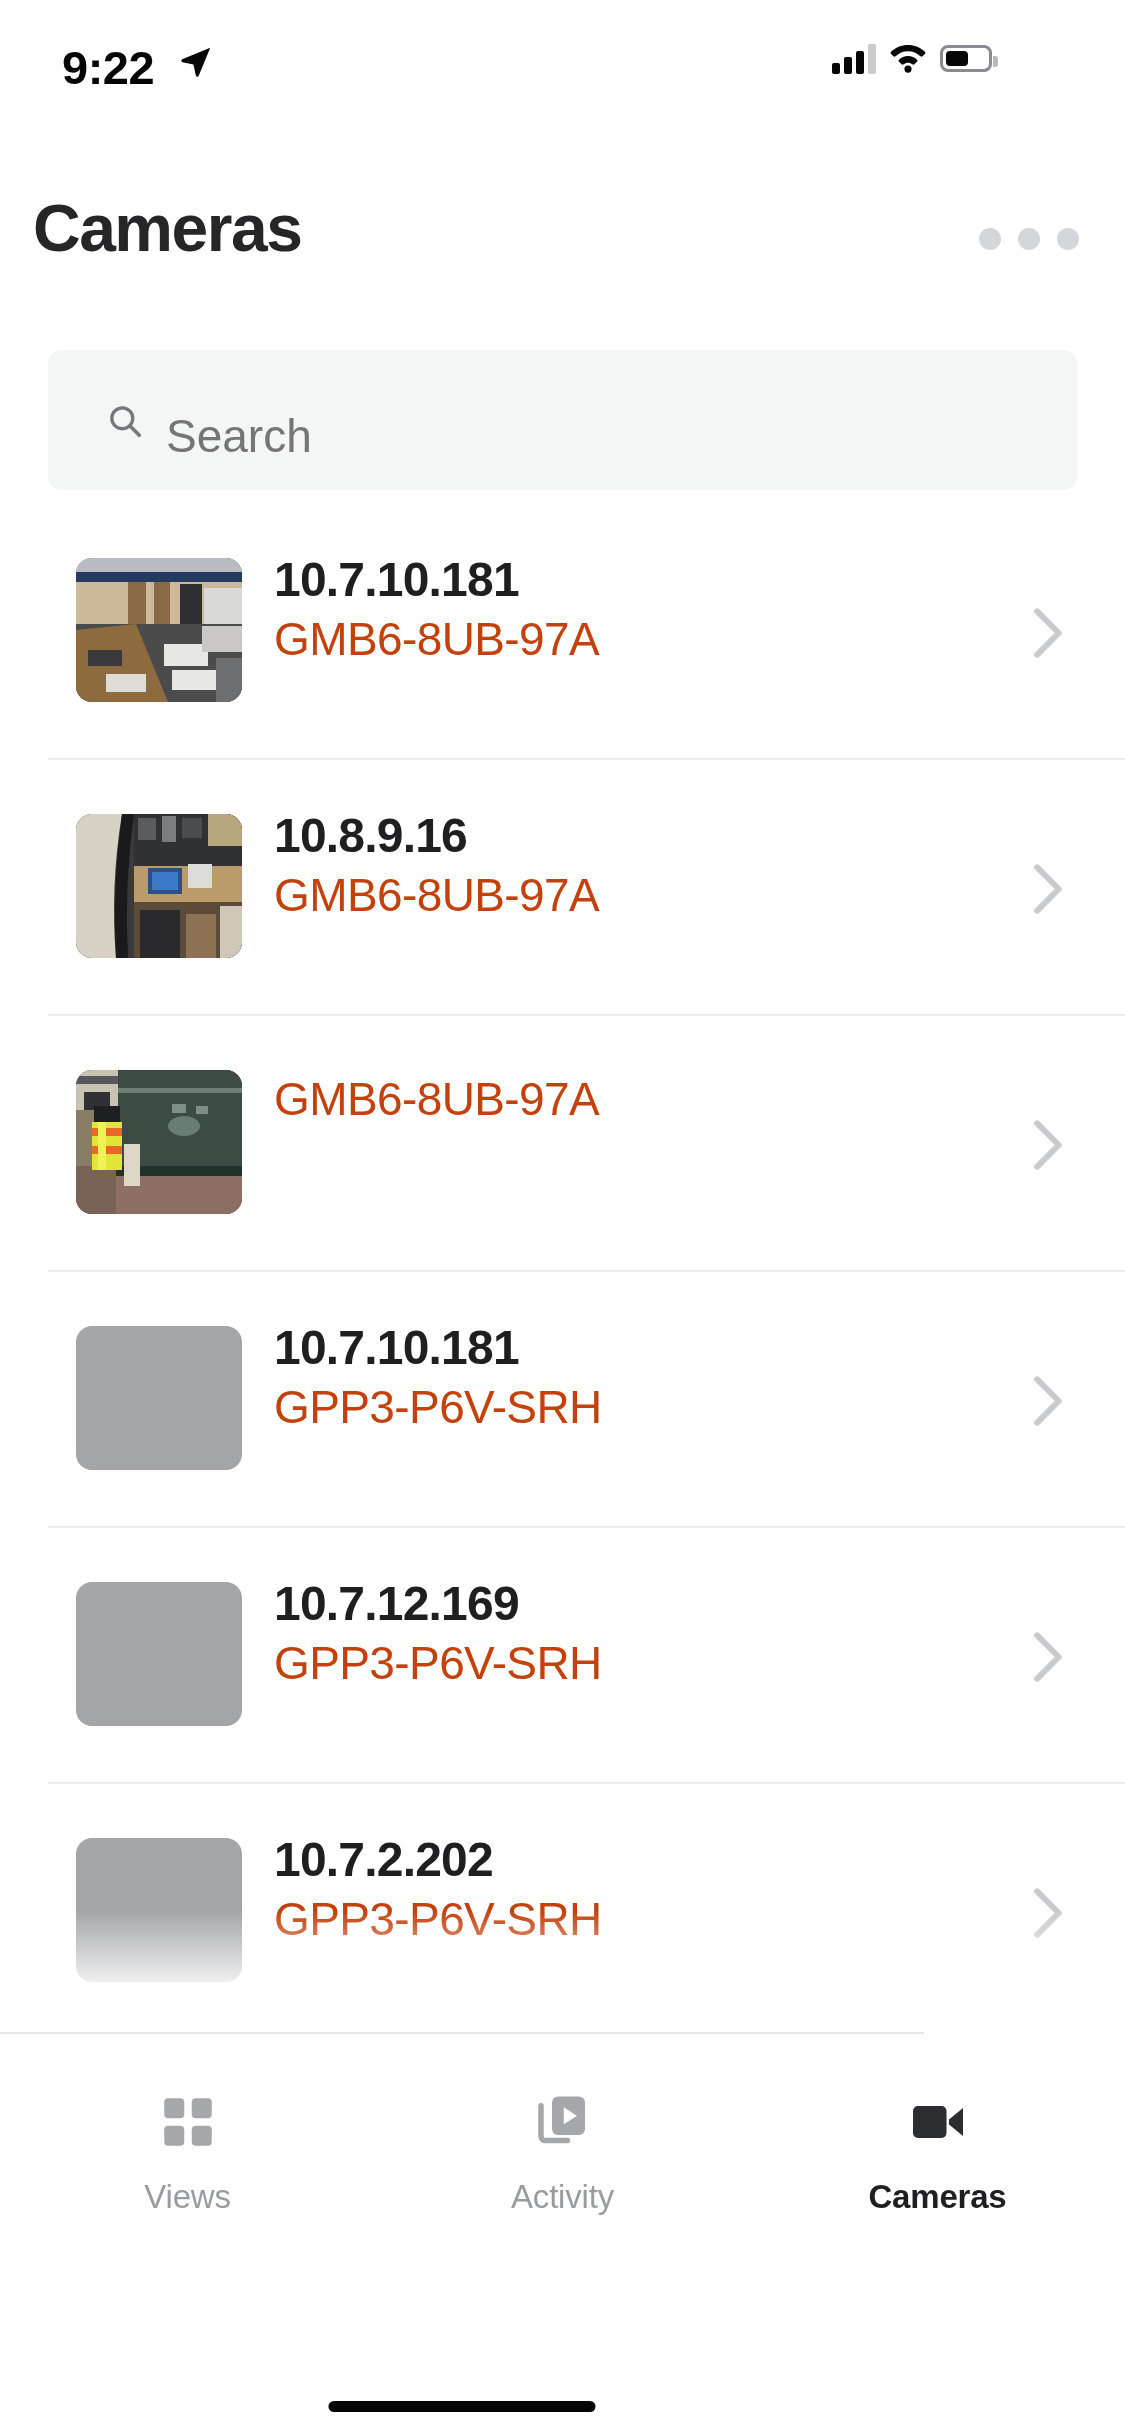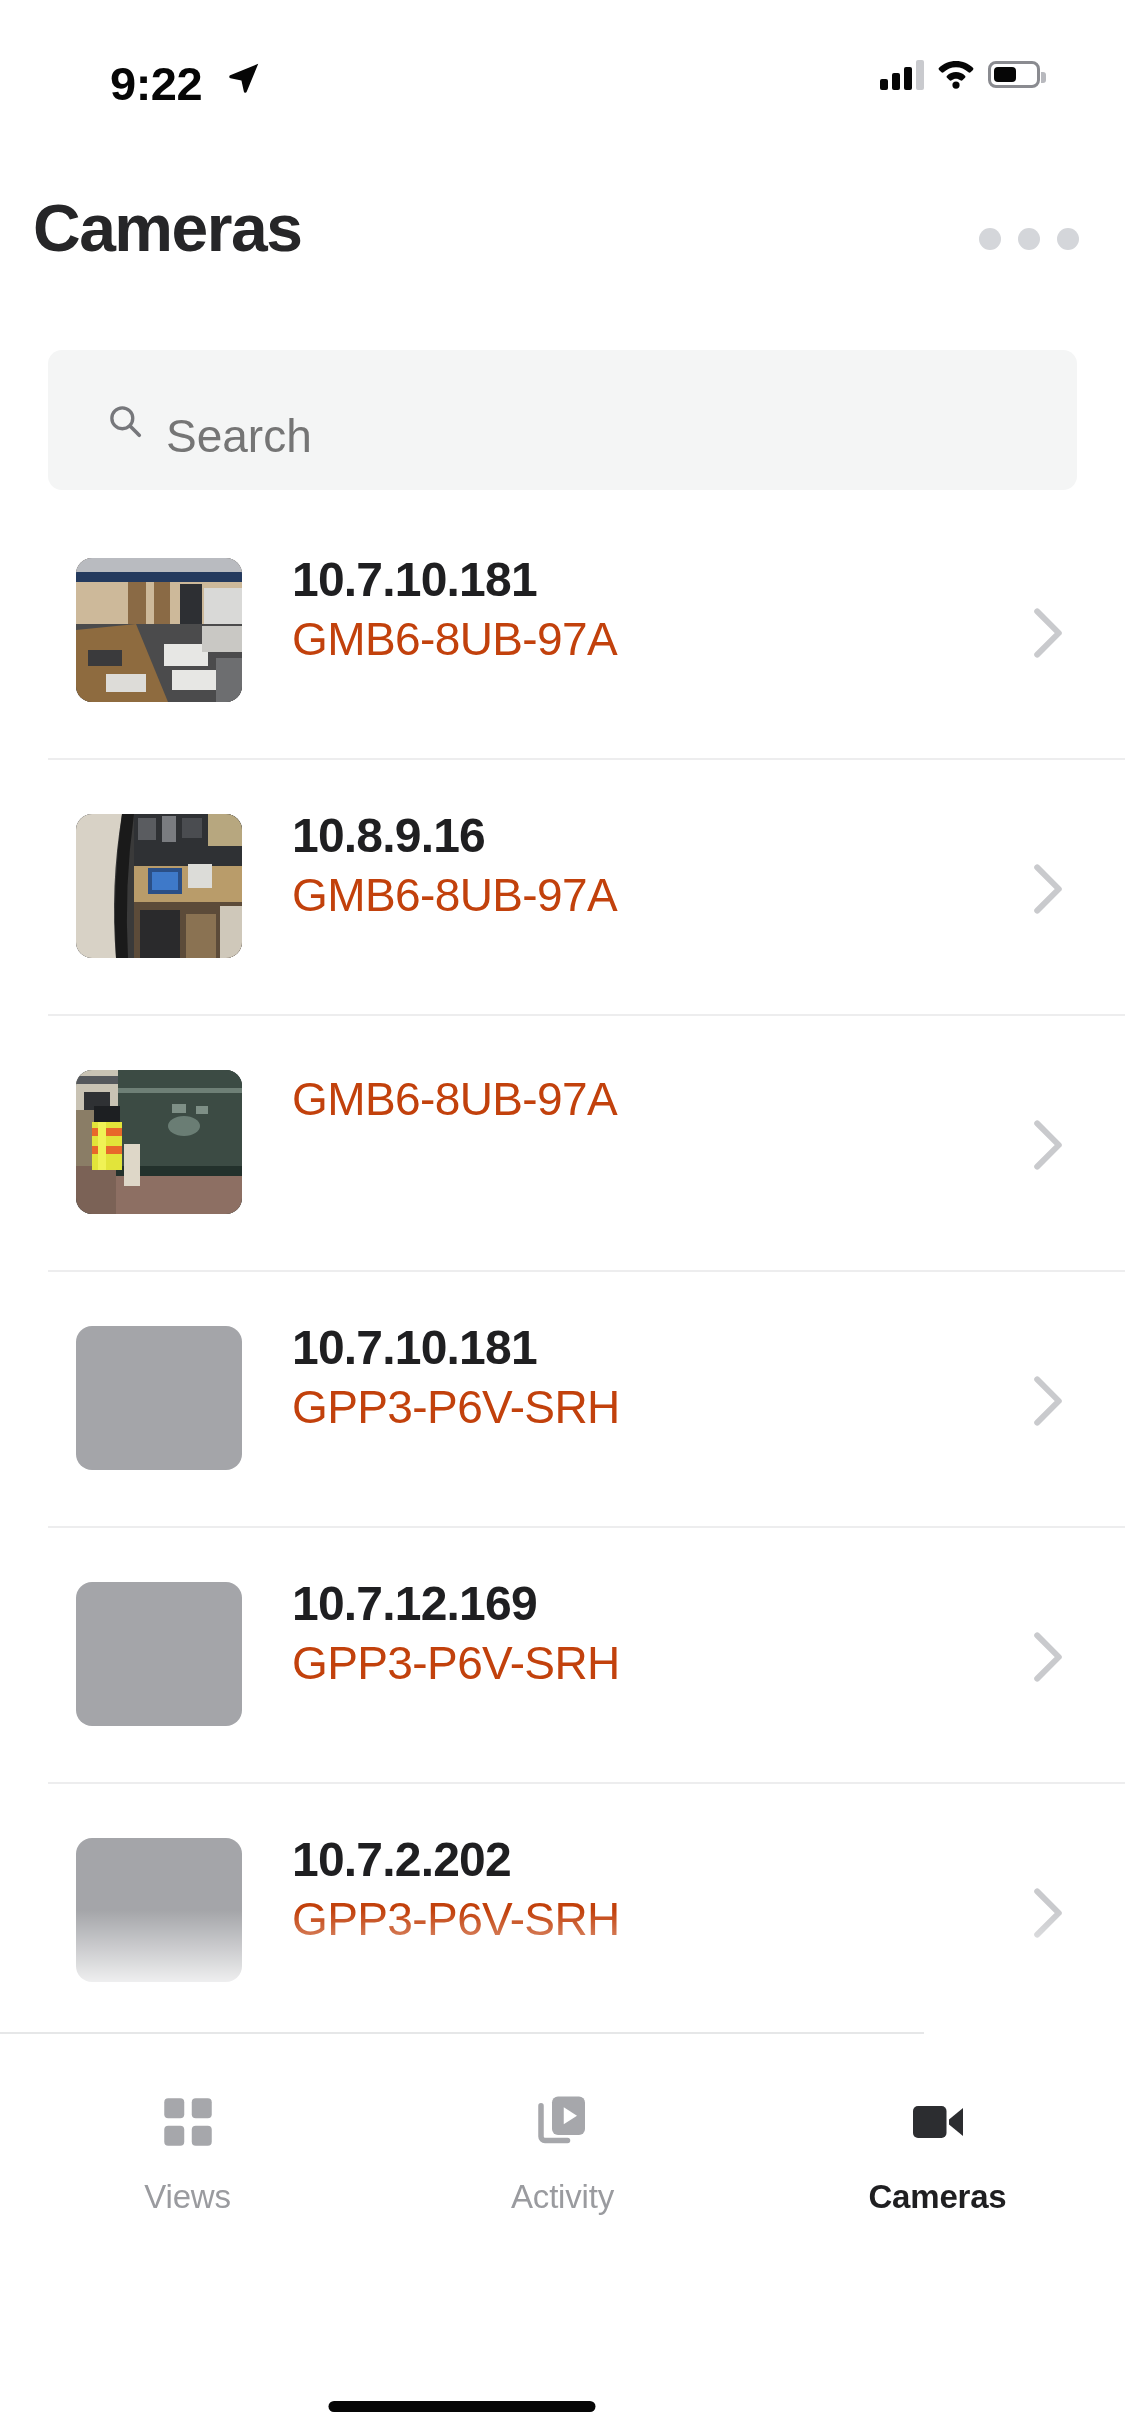--- a/index.html
+++ b/index.html
@@ -7,21 +7,21 @@
     width:1125px; height:2436px;
     background:#ffffff;
     font-family:"Liberation Sans", sans-serif;
     -webkit-font-smoothing:antialiased;
     overflow:hidden;
   }
   .phone { position:relative; width:1125px; height:2436px; background:#fff; }
 
   
   .statusbar {
-    position:absolute; top:16px; left:0; width:1044px; height:132px;margin-left:48px;
+    position:absolute; top:0; left:0; width:1044px; height:132px;
   }
   .sb-time {
     position:absolute; left:62px; top:40px;
     font-size:47px; font-weight:600; color:#060606; letter-spacing:-0.5px;
   }
   .sb-loc { position:absolute; left:178px; top:44px; width:36px; height:36px; }
   .sb-right { position:absolute; right:52px; top:42px; display:flex; align-items:center; gap:14px; }
   .bars { display:flex; align-items:flex-end; gap:4px; height:32px; }
   .bars i { display:block; width:8px; background:#060606; border-radius:2px; }
   .bars i.b1{height:11px;} .bars i.b2{height:17px;} .bars i.b3{height:23px;}
@@ -65,21 +65,21 @@
   .row { position:relative; height:256px; width:1125px; }
   .row .divider {
     position:absolute; left:48px; right:0; top:0; height:2px; background:#ededee;
   }
   .row:first-child .divider { display:none; }
   .thumb {
     position:absolute; left:76px; top:56px; width:166px; height:144px;
     border-radius:16px; overflow:hidden; background:#a4a5a9;
   }
   .thumb svg { display:block; width:100%; height:100%; }
-  .row-text { position:absolute; left:292px; top:52px; }
+  .row-text { position:absolute; left:274px; top:52px; }
   .row-title { font-size:48px; font-weight:bold; color:#1f1f21; letter-spacing:-0.8px; line-height:1.08; }
   .row-sub { margin-top:9px; font-size:46px; color:#c2410c; letter-spacing:-0.6px; line-height:1.08; }
   .chev { position:absolute; right:60px; top:104px; width:34px; height:54px; }
 
   
   .list-fade {
     position:absolute; left:0; top:1910px; width:1125px; height:122px;
     background:linear-gradient(to bottom, rgba(255,255,255,0) 0%, #ffffff 72%);
     pointer-events:none;
   }

